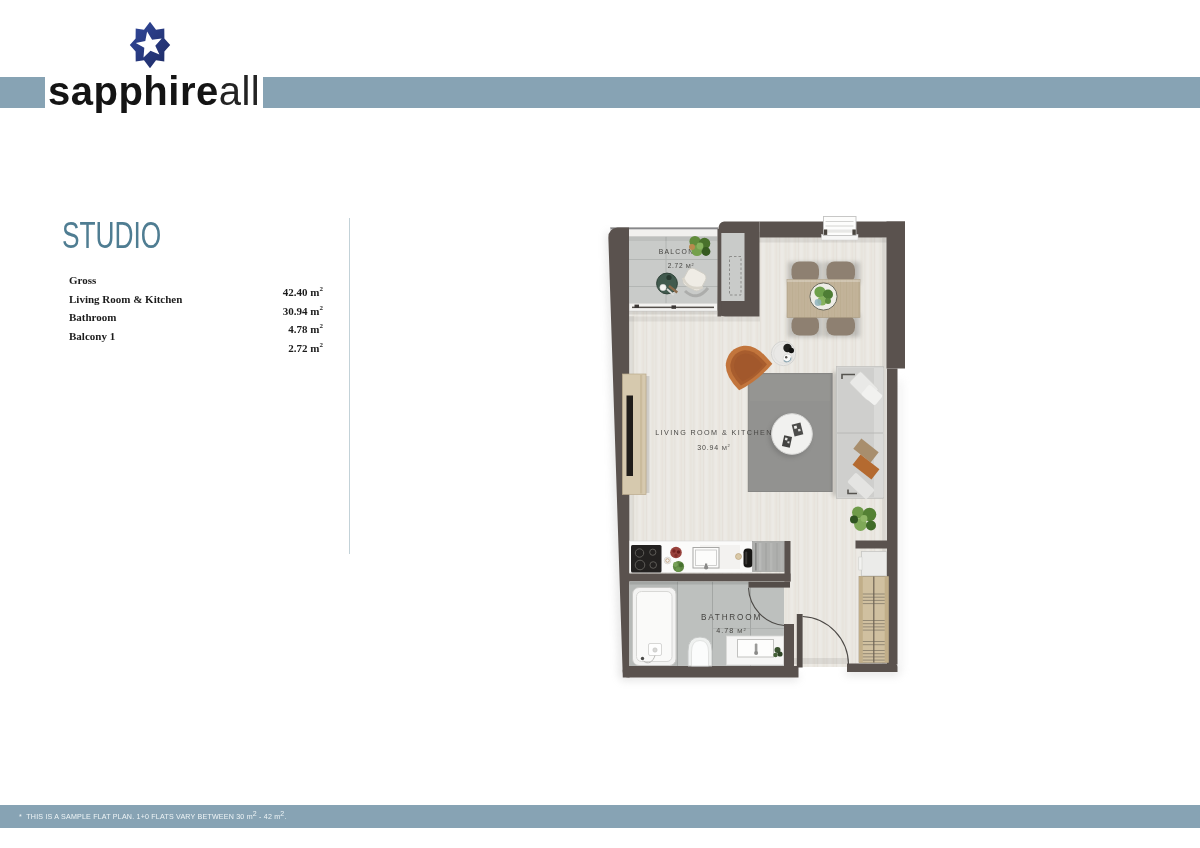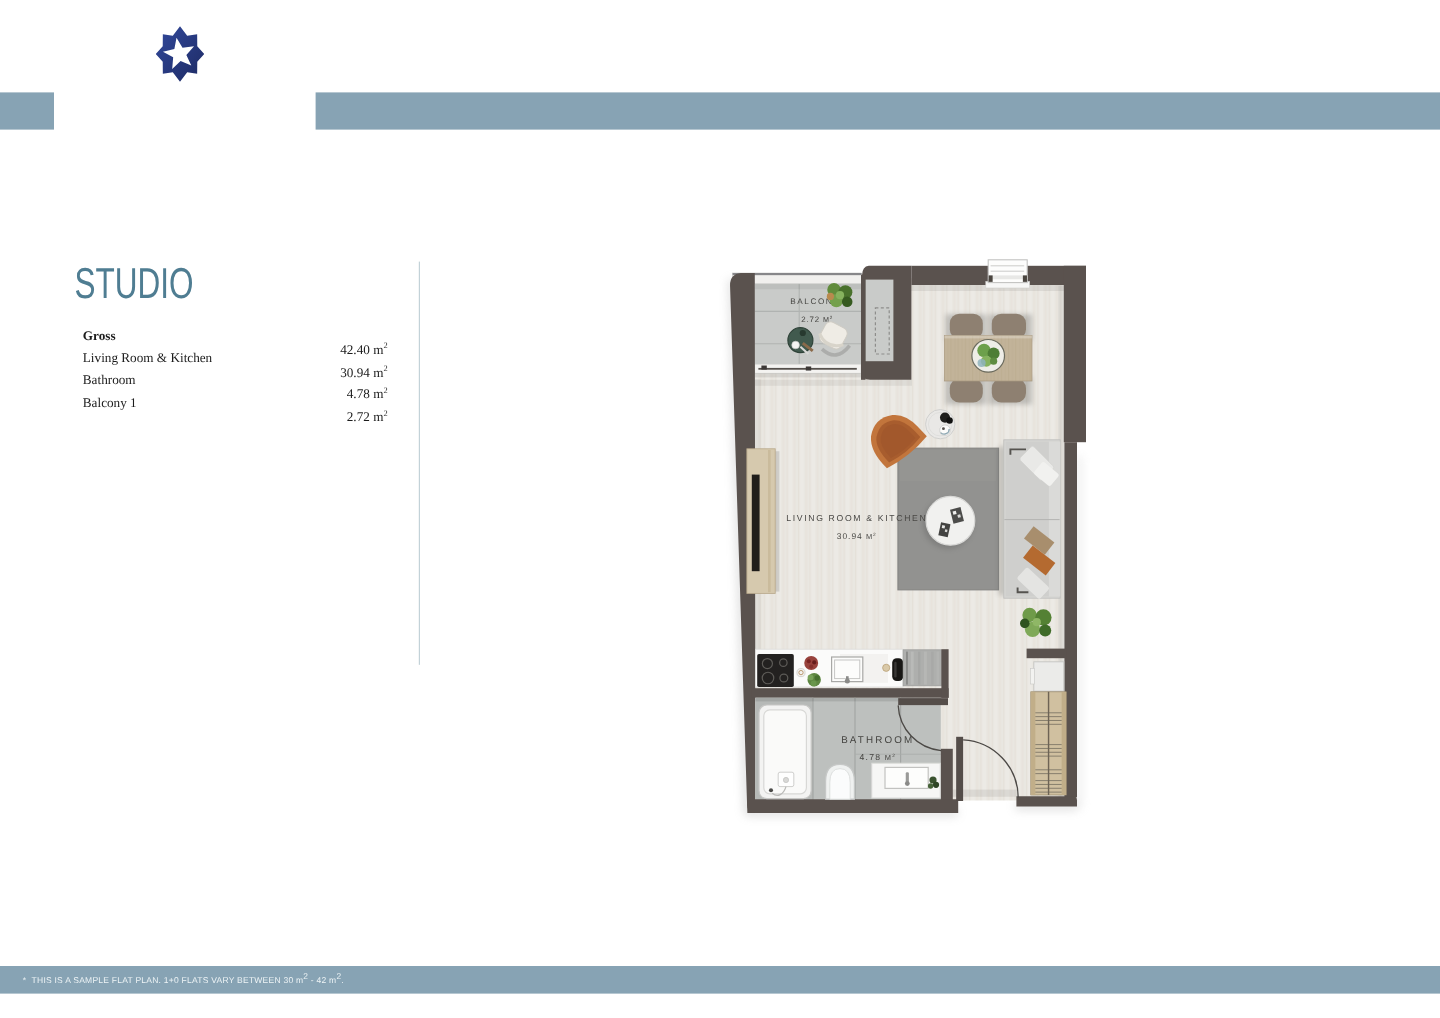--- a/index.html
+++ b/index.html
@@ -11,21 +11,21 @@
   .logotext{position:absolute;left:48px;top:71px;line-height:1;white-space:nowrap;
     font-size:40px;letter-spacing:0.5px;color:#141414;}
   .logotext b{font-weight:700;}
   .logotext span{font-weight:400;color:#232323;}
   .star{position:absolute;left:127px;top:20px;}
   
   .studio{position:absolute;left:62px;top:218px;font-size:36px;color:#4f7d92;line-height:1;
     letter-spacing:0px;font-weight:400;transform:scaleX(0.73);transform-origin:left top;}
   .tbl{position:absolute;left:69px;top:271px;width:254px;font-family:"Liberation Serif",serif;
     font-size:11px;color:#1c1c1c;}
-  .row{position:relative;height:18.6px;line-height:18.6px;}
+  .row{position:relative;height:18.6px;line-height:18.6px;font-weight:bold;}
   .row .v{position:absolute;right:0;top:12px;}
   sup{font-size:7px;vertical-align:super;line-height:0;}
   .vline{position:absolute;left:349px;top:218px;width:1px;height:336px;background:#c3d2d8;}
   
   .fbar{position:absolute;left:0;top:805px;width:1200px;height:23px;background:#87a3b4;}
   .ftext{position:absolute;left:19px;top:812.5px;color:#eef4f6;font-size:7.1px;letter-spacing:0.2px;}
   .plan{position:absolute;left:0px;top:0px;}
 </style>
 </head>
 <body>
@@ -38,20 +38,21 @@
     <defs>
         <linearGradient id="sg" x1="0" y1="0" x2="1" y2="1">
       <stop offset="0" stop-color="#32499c"></stop>
           <stop offset="1" stop-color="#1d2a63"></stop>
     </linearGradient>
       </defs>
     <path fill="url(#sg)" d="M23.0,1.8 L29.0,9.7 L37.3,8.6 L37.4,18.6 L43.2,25.0 L37.4,31.4 L37.3,41.4 L29.0,40.3 L23.0,48.2 L17.0,40.3 L8.7,41.4 L8.6,31.4 L2.8,25.0 L8.6,18.6 L8.7,8.6 L17.0,9.7 Z"></path>
     <path fill="#ffffff" d="M20.1,11.4 L25.1,19.7 L34.7,18.5 L28.3,25.8 L32.4,34.6 L23.5,30.8 L16.5,37.4 L17.3,27.8 L8.8,23.1 L18.3,20.9 Z"></path>
   </svg>
 
+  <div class="logotext"><b>sapphire</b><span>all</span></div>
 
   <div class="studio">STUDIO</div>
 
   <div class="tbl">
     <div class="row"><b>Gross</b><span class="v">42.40 m<sup>2</sup></span></div>
     <div class="row">Living Room &amp; Kitchen<span class="v">30.94 m<sup>2</sup></span></div>
     <div class="row">Bathroom<span class="v">4.78 m<sup>2</sup></span></div>
     <div class="row">Balcony 1<span class="v">2.72 m<sup>2</sup></span></div>
   </div>
 

